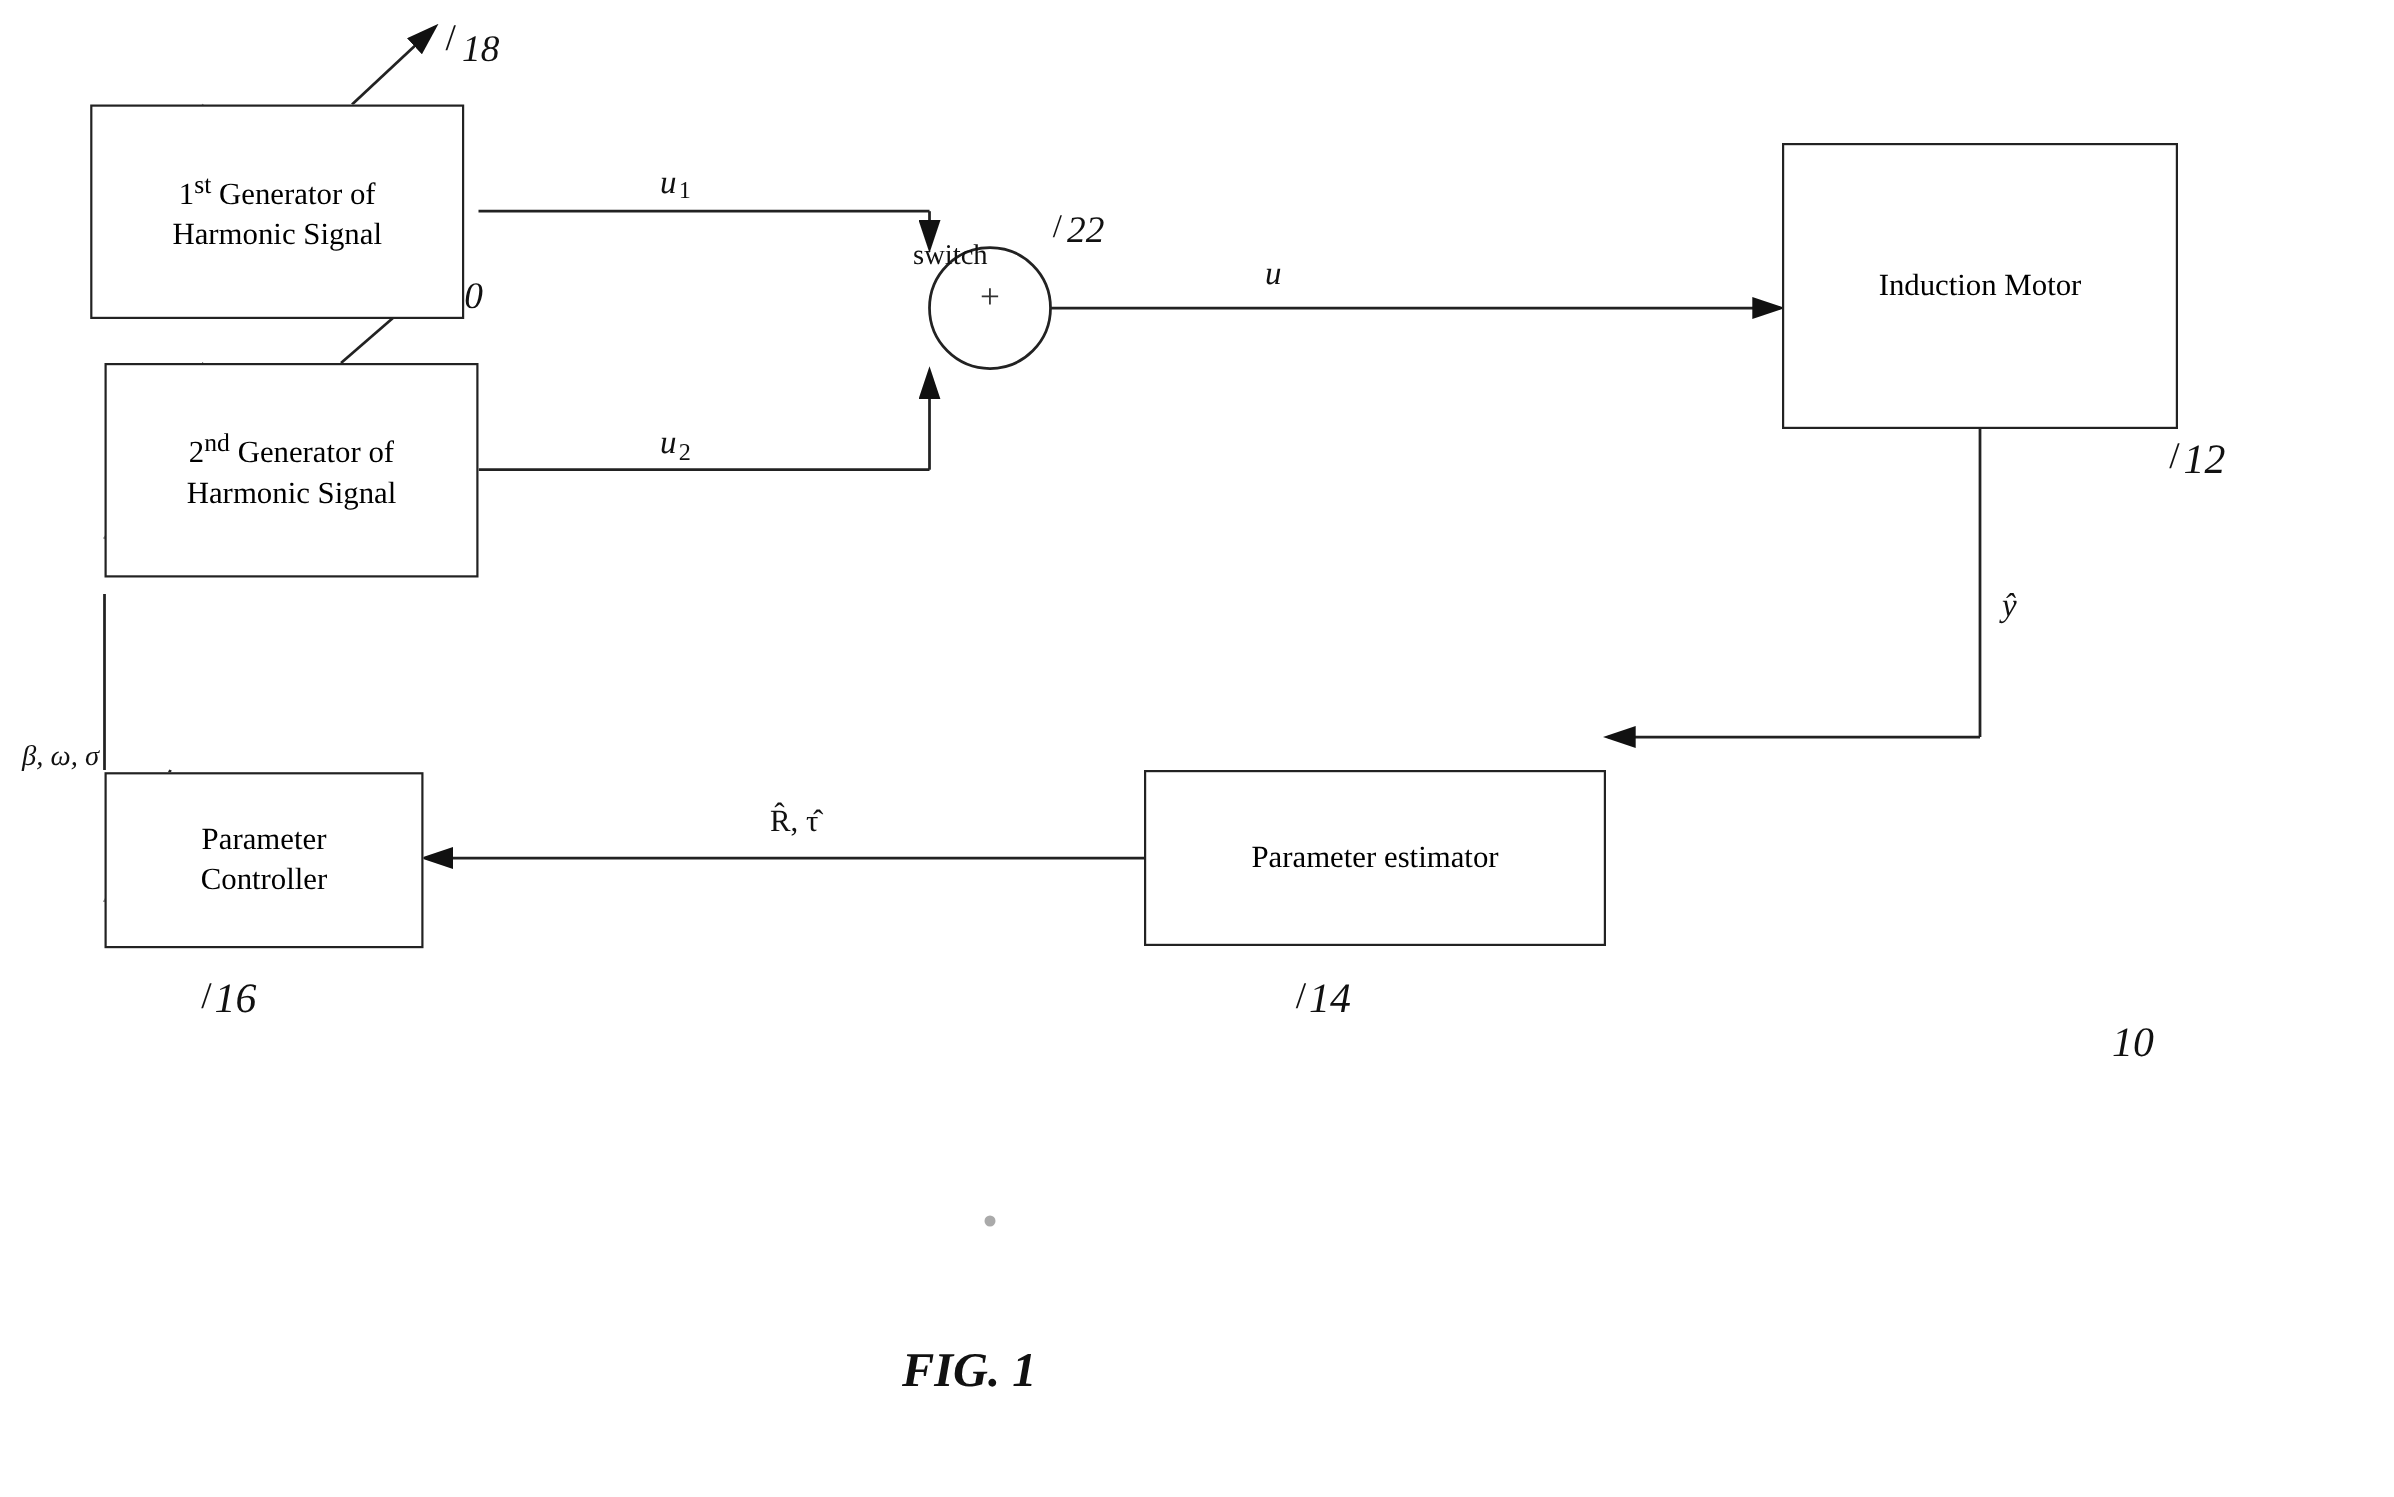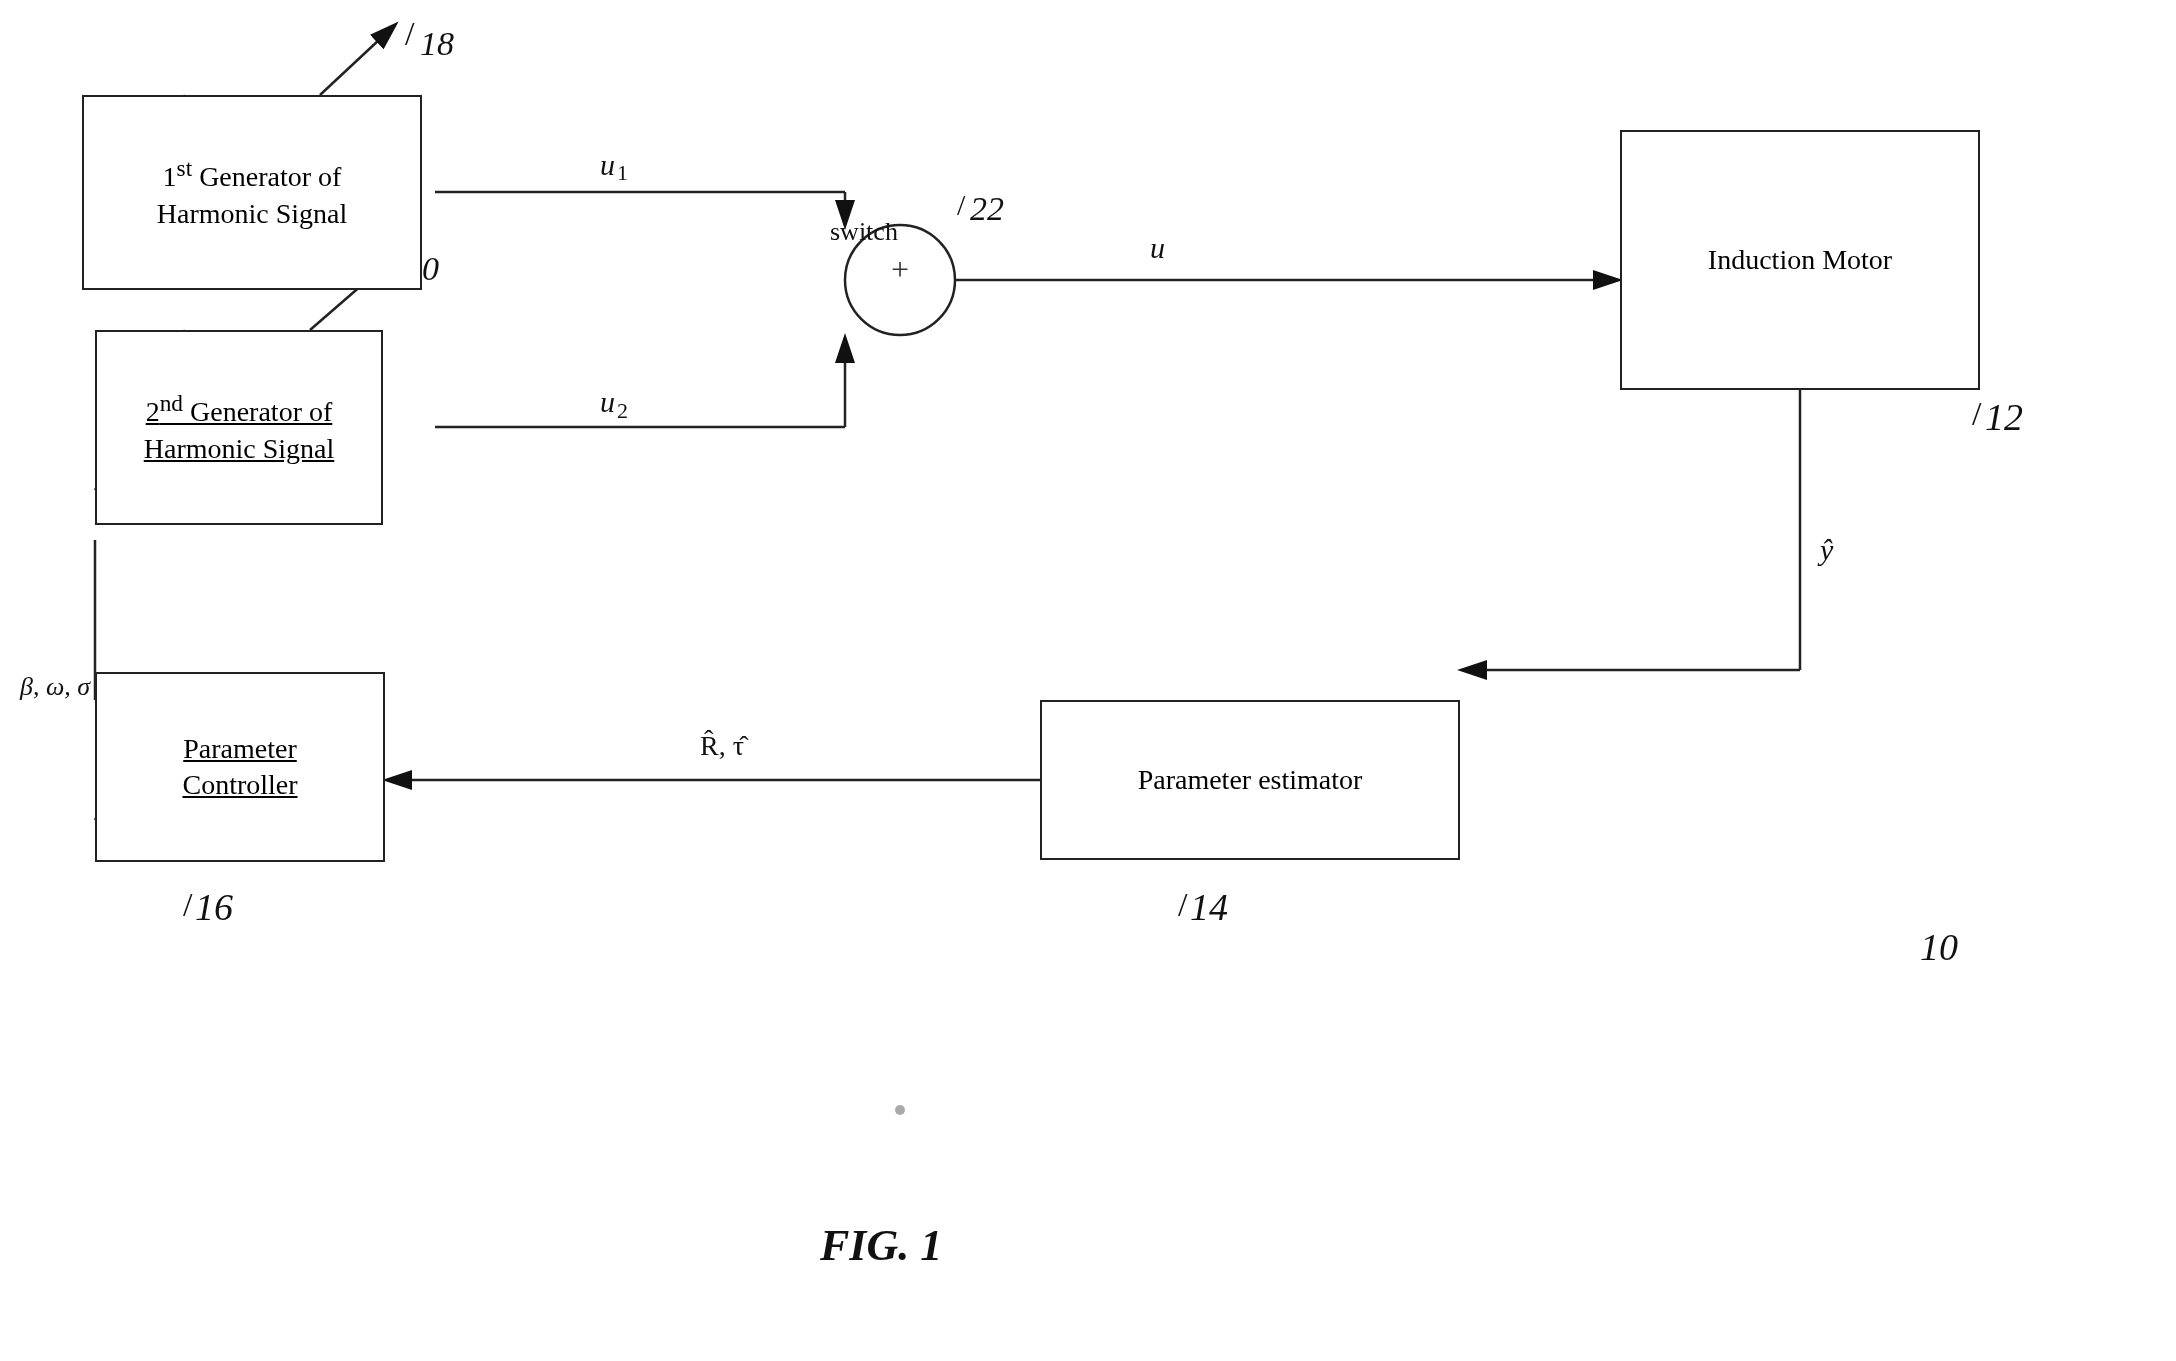--- a/index.html
+++ b/index.html
@@ -133,25 +133,25 @@
 
     <text x="820" y="1260" font-size="44" fill="#111" font-family="'Times New Roman', serif" font-style="italic" font-weight="bold">FIG. 1</text>
 
     <circle cx="900" cy="1110" r="5" fill="#aaa"></circle>
   </svg>
 
   <div class="block" style="left:82px; top:95px; width:340px; height:195px;">
     <span class="block-label">1<sup>st</sup> Generator of<br>Harmonic Signal</span>
   </div>
 
-  <div class="block" style="left:95px; top:330px; width:288px; height:195px;text-decoration:underline;">
+  <div class="block" style="left:95px; top:330px; width:340px; height:195px;">
     <span class="block-label">2<sup>nd</sup> Generator of<br>Harmonic Signal</span>
   </div>
 
-  <div class="block" style="left:95px; top:672px; width:290px; height:190px;text-decoration:underline;">
+  <div class="block" style="left:95px; top:702px; width:290px; height:160px;">
     <span class="block-label">Parameter<br>Controller</span>
   </div>
 
   <div class="block" style="left:1040px; top:700px; width:420px; height:160px;">
     <span class="block-label">Parameter estimator</span>
   </div>
 
   <div class="block" style="left:1620px; top:130px; width:360px; height:260px;">
     <span class="block-label">Induction Motor</span>
   </div>

